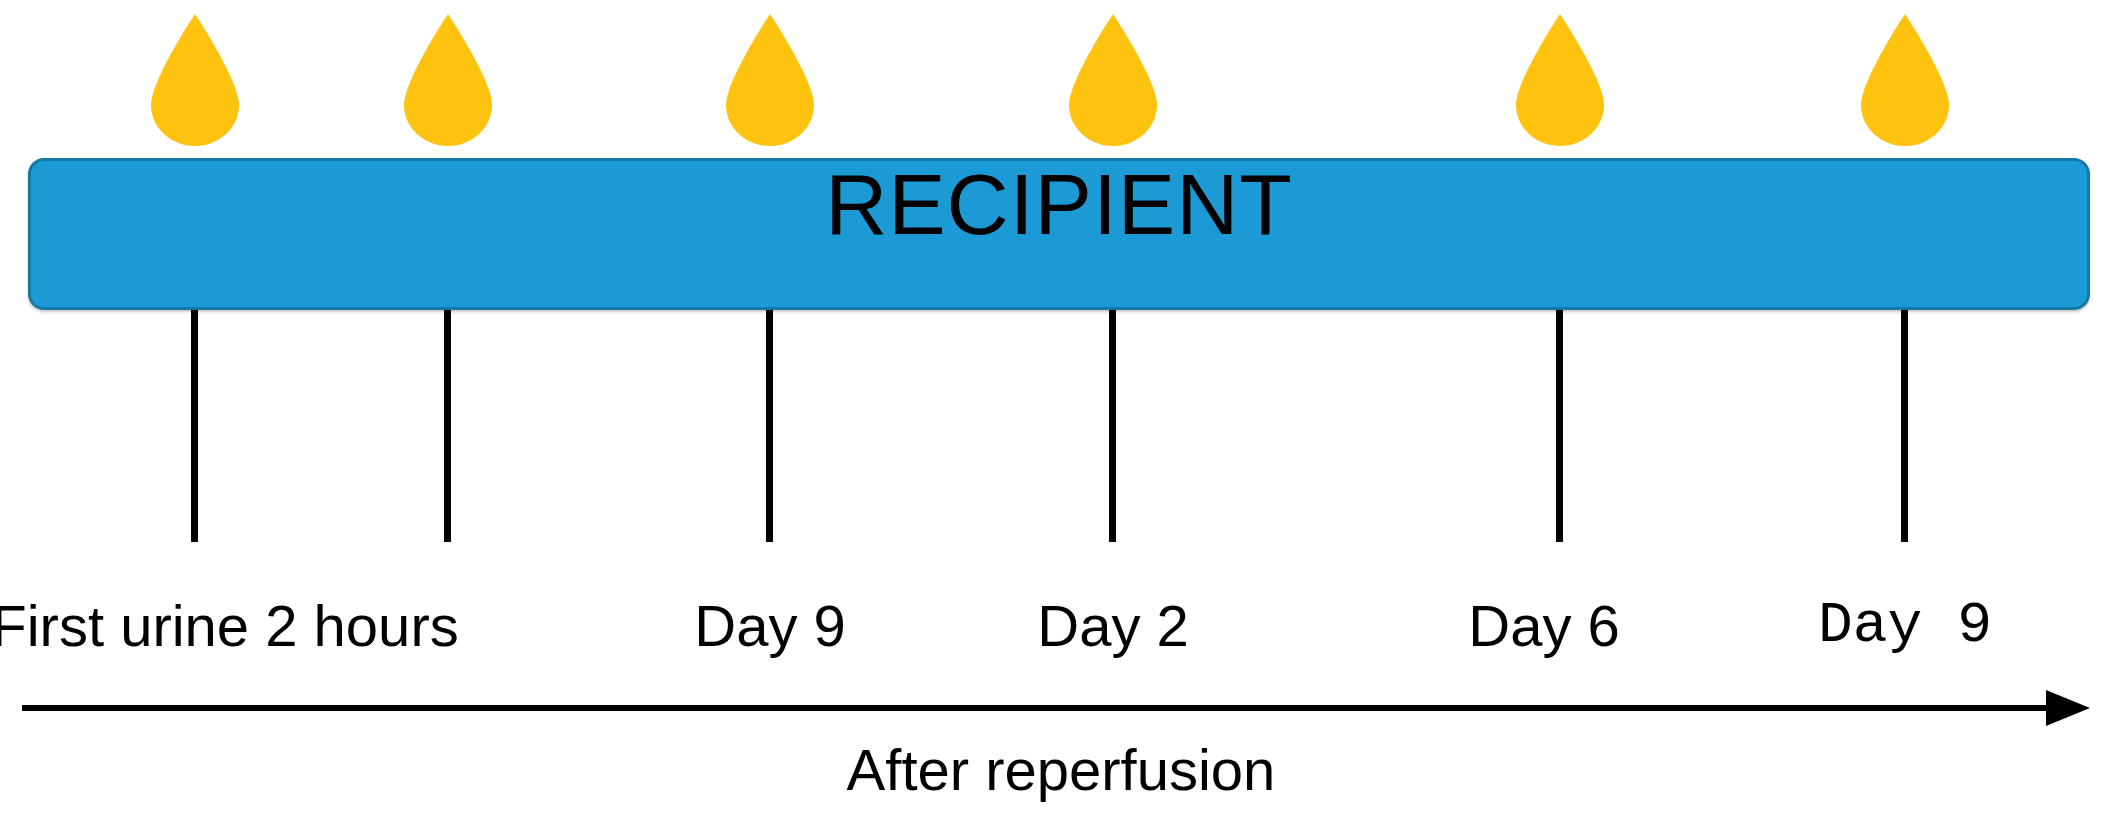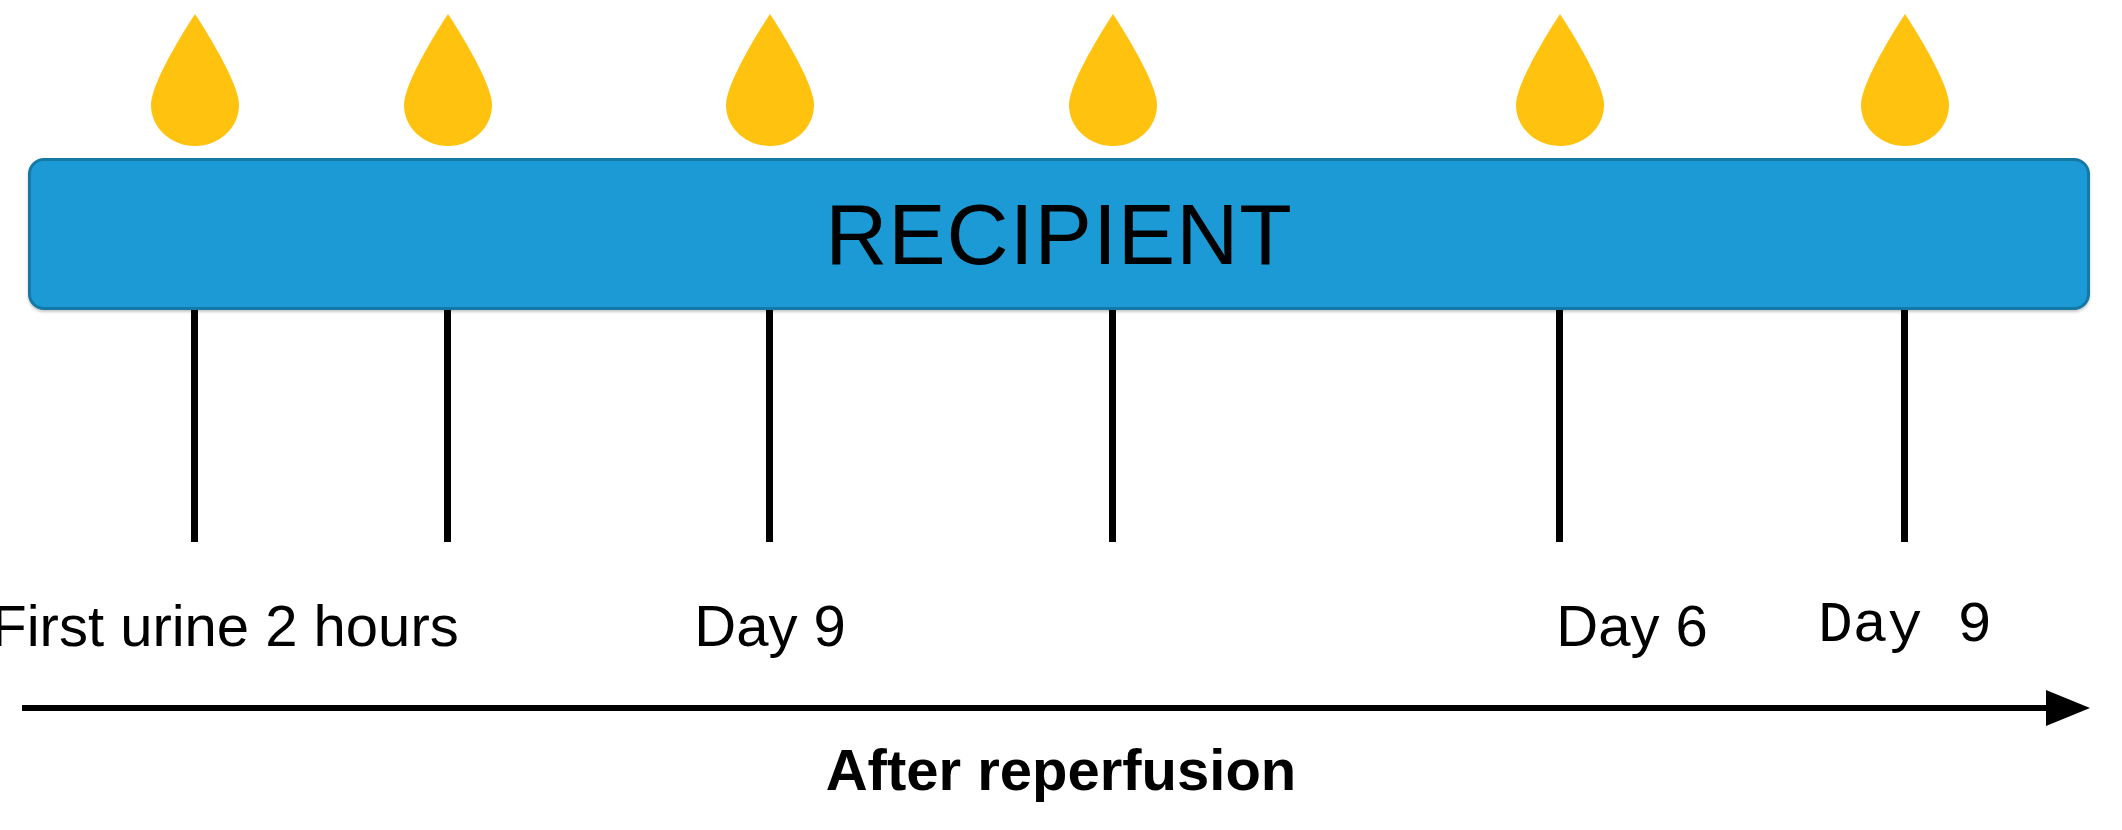--- a/index.html
+++ b/index.html
@@ -40,21 +40,21 @@
     position: absolute;
     left: 28px;
     top: 158px;
     width: 2062px;
     height: 152px;
     background: #1C9AD6;
     border: 3px solid #1579A6;
     border-radius: 16px;
     box-sizing: border-box;
     display: flex;
-    align-items: center;
+    align-items: flex-start;
     justify-content: center;
     box-shadow: 0 2px 3px rgba(0,0,0,0.22);
   }
   .recipient-label {
     font-size: 86px;
     line-height: 1;
     color: #000000;
     letter-spacing: 1px;
     font-weight: 400;
     white-space: nowrap;
@@ -94,21 +94,20 @@
   .axis-caption {
     position: absolute;
     top: 738px;
     left: 0;
     width: 2122px;
     text-align: center;
     font-size: 58px;
     line-height: 1.1;
     color: #000000;
     white-space: nowrap;
-    font-weight: bold;
   }
 </style>
 </head>
 <body>
 
 <div id="diagram">
 
   <div class="droplet-layer">
     <div class="droplet" style="left:151px; top:14px;">
       <svg viewBox="0 0 88 132" xmlns="http://www.w3.org/2000/svg" aria-hidden="true">
@@ -148,21 +147,22 @@
 
   <div class="tick" style="left:191px;"></div>
   <div class="tick" style="left:444px;"></div>
   <div class="tick" style="left:766px;"></div>
   <div class="tick" style="left:1109px;"></div>
   <div class="tick" style="left:1556px;"></div>
   <div class="tick" style="left:1901px;"></div>
 
   <div class="tp-label" style="left:225px;">First urine 2 hours</div>
   <div class="tp-label" style="left:770px;">Day 9</div>
-  <div class="tp-label" style="left:1632px;">Day 6</div>
+  <div class="tp-label" style="left:1113px;">Day 2</div>
+  <div class="tp-label" style="left:1544px;">Day 6</div>
   <div class="tp-label" style="left:1905px;font-family:Liberation Mono, monospace;">Day 9</div>
 
   <div class="axis-arrow">
     <svg viewBox="0 0 2068 40" xmlns="http://www.w3.org/2000/svg" aria-hidden="true" preserveAspectRatio="none">
       <line x1="0" y1="20" x2="2028" y2="20" stroke="#000000" stroke-width="6"></line>
       <polygon points="2024,2 2068,20 2024,38" fill="#000000"></polygon>
     </svg>
   </div>
 
   <div class="axis-caption">After reperfusion</div>

